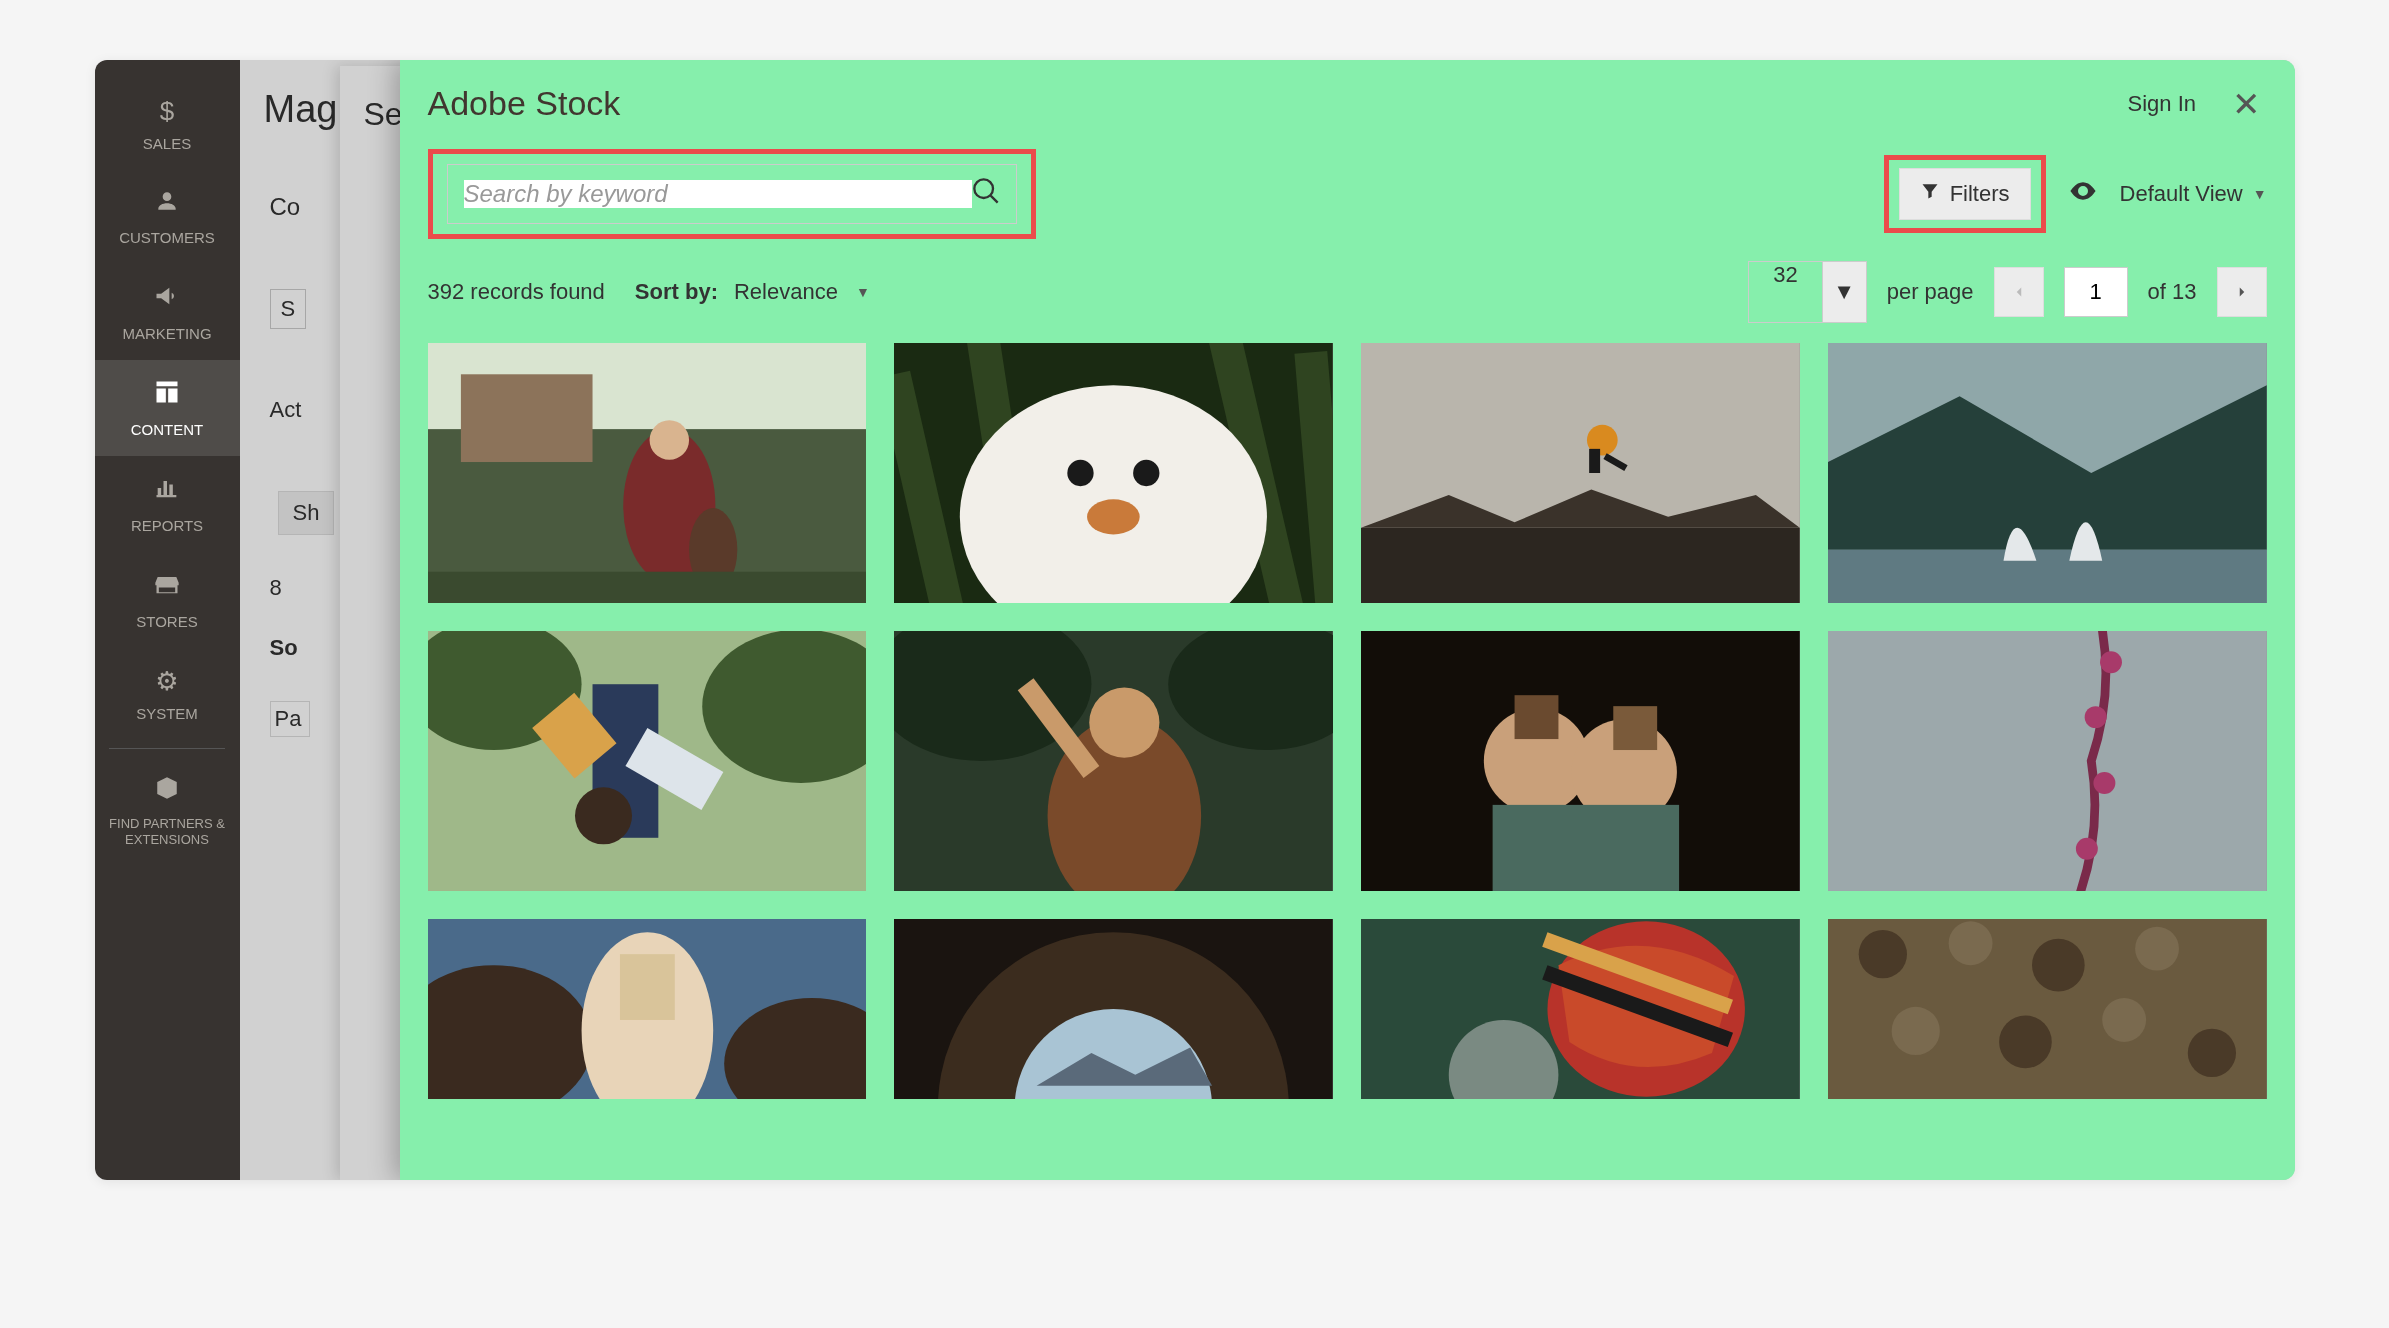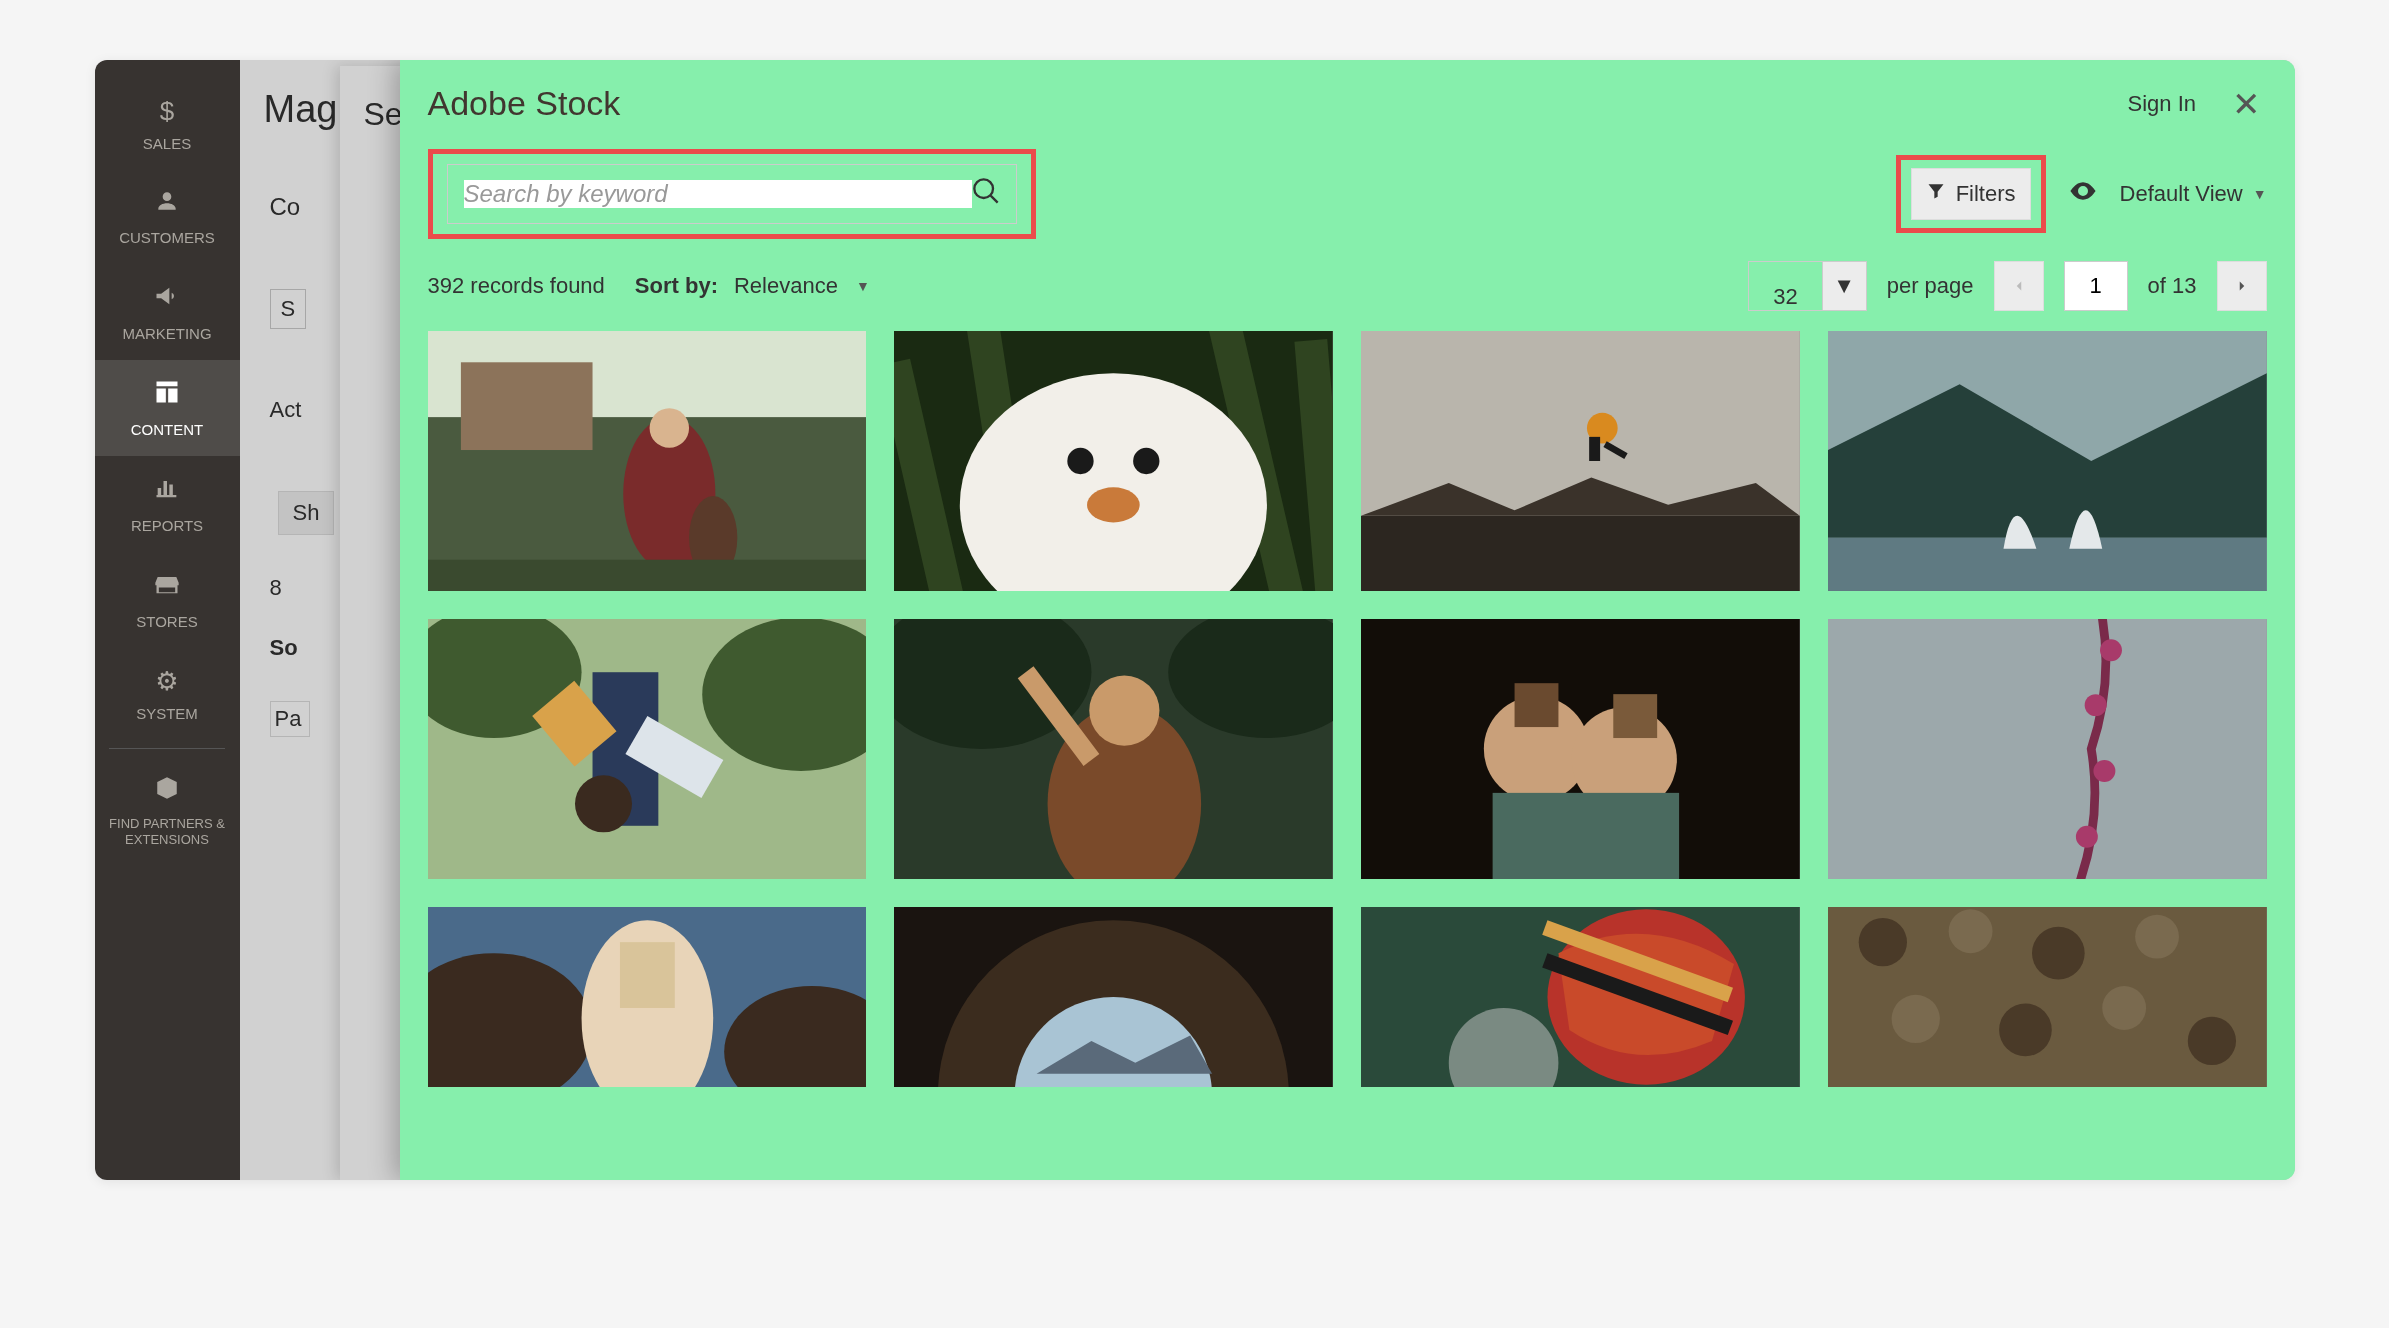--- a/index.html
+++ b/index.html
@@ -129,21 +129,21 @@
 .search-box .mag { font-size: 28px; color: #333; cursor: pointer; }
 
 .controls-right { display: flex; align-items: center; gap: 22px; }
 .filters-wrap {
   border: 5px solid #eb4b4b;
   padding: 8px 10px;
 }
 .filters-btn {
   background: #ececec;
   border: 1px solid #ddd;
-  padding: 12px 14px;
+  padding: 12px 20px;
   font-size: 22px;
   color: #333;
   display: flex;
   align-items: center;
   gap: 10px;
   cursor: pointer;
 }
 .eye-icon { font-size: 26px; color: #333; cursor: pointer; }
 .default-view { font-size: 22px; color: #333; display: flex; align-items: center; gap: 10px; cursor: pointer; }
 .caret-down { font-size: 14px; color: #555; }
@@ -158,23 +158,23 @@
   color: #333;
 }
 .meta-left { display: flex; align-items: center; gap: 30px; }
 .sortby { display: flex; align-items: center; gap: 16px; }
 .sortby-label { font-weight: 600; }
 .sortby-select { display: flex; align-items: center; gap: 18px; cursor: pointer; }
 
 .meta-right { display: flex; align-items: center; gap: 20px; }
 .pp-select {
   display: flex;
-  align-items: flex-end;
+  align-items: flex-start;
   border: 1px solid #ccc;
-  height: 50px;
+  height: 62px;
   margin-left: 47px;
 }
 .pp-select .val { padding: 0 24px; }
 .pp-select .caret {
   width: 44px;
   height: 100%;
   background: #ececec;
   display: flex;
   align-items: center;
   justify-content: center;

